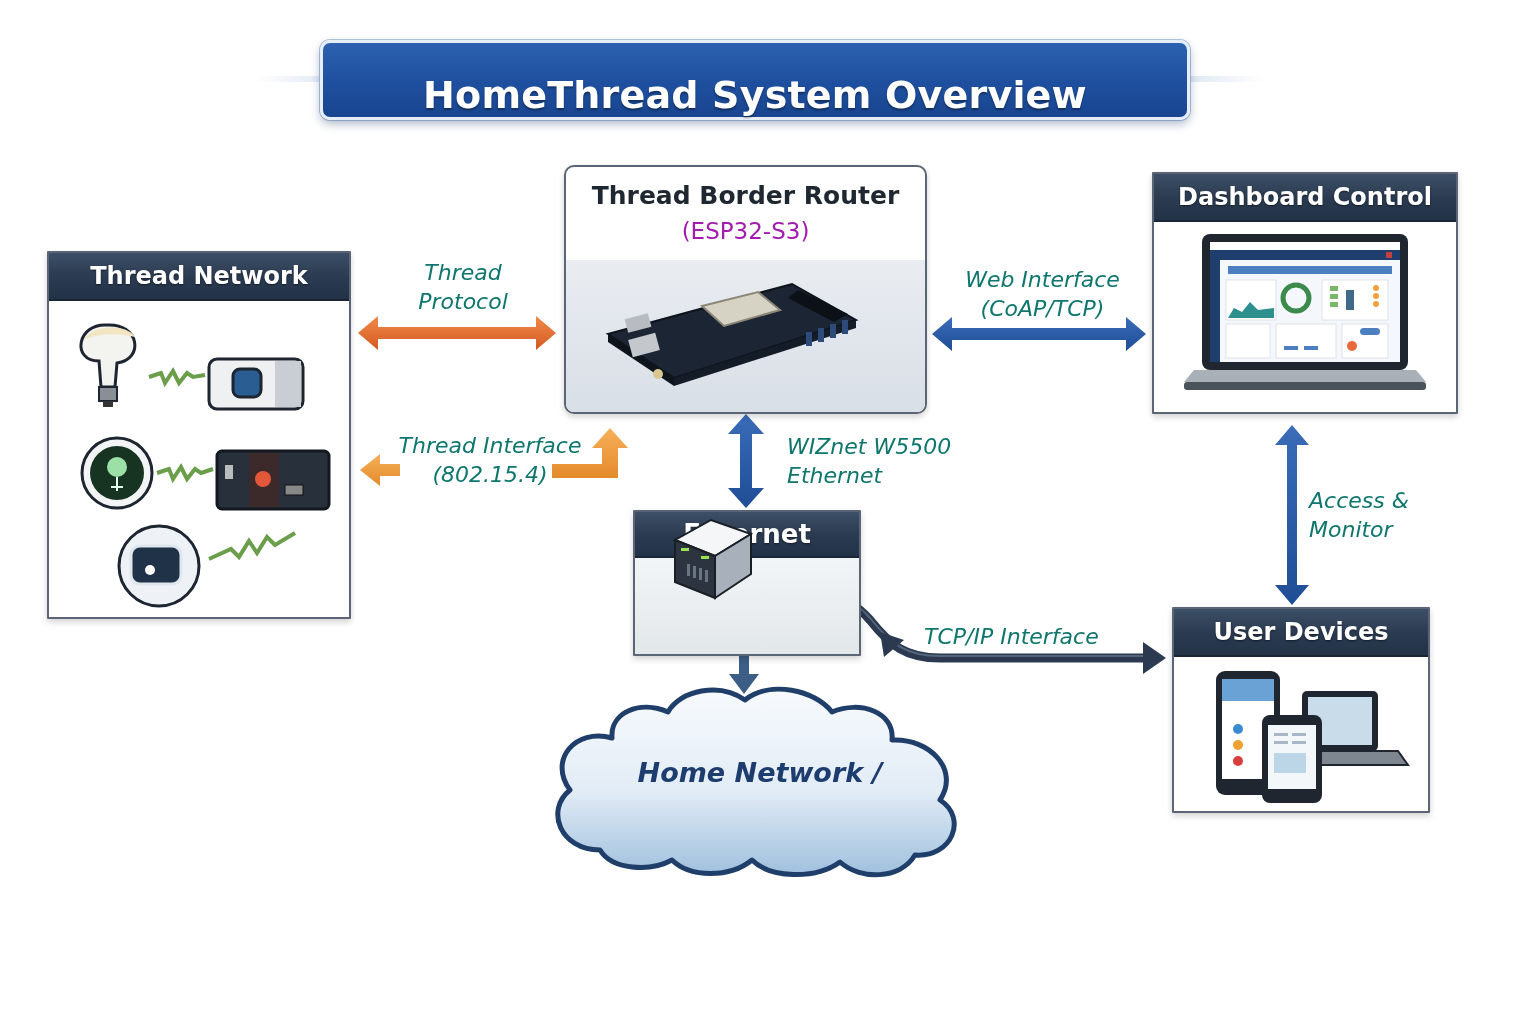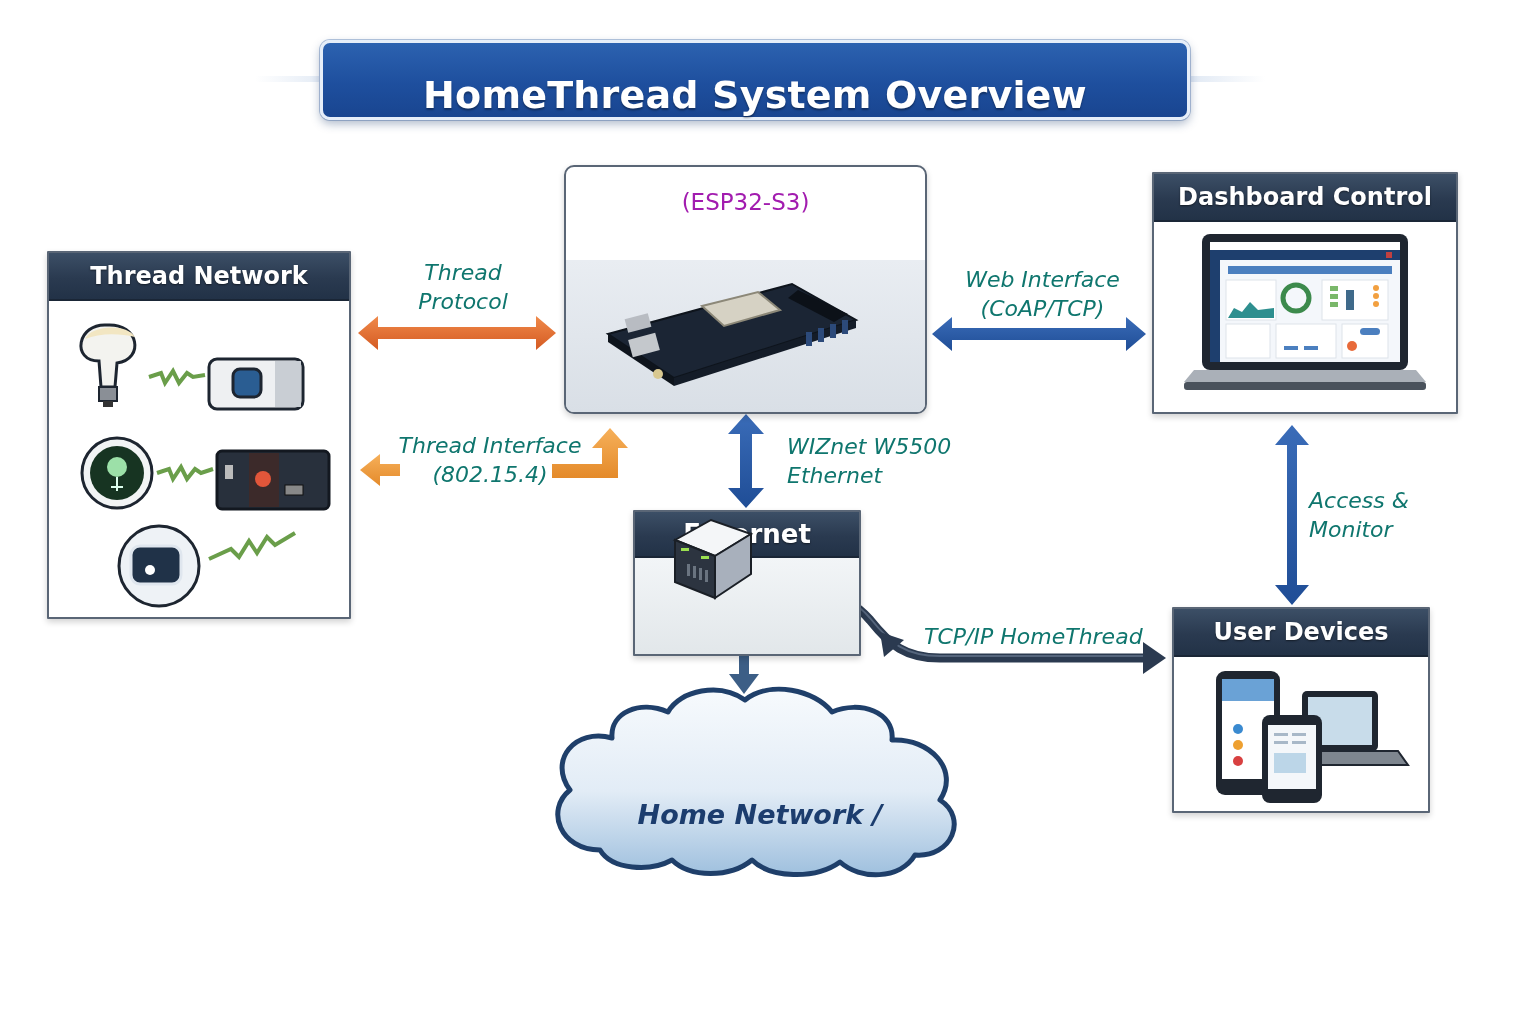--- a/index.html
+++ b/index.html
@@ -34,21 +34,21 @@
   #panel-router { position: absolute; left: 564px; top: 165px; width: 363px; height: 249px;
     background: #ffffff; border: 2px solid #5a6676; border-radius: 10px; box-shadow: 0 3px 6px rgba(0,0,0,0.18); overflow: hidden; }
   .router-head { height: 93px; text-align: center; padding-top: 14px; }
   .router-title { font-size: 25px; font-weight: bold; color: #1f2731; display: block; }
   .router-sub { font-size: 23px; color: #a21caf; display: block; margin-top: 8px; }
   .router-body { height: 152px; background: linear-gradient(180deg, #e9edf2, #d9dfe6); position: relative; }
 
   
   .edge-label { position: absolute; font-style: italic; font-size: 22px; color: #0f766e; line-height: 29px; }
   .edge-label.center { text-align: center; }
-  .cloud-label { position: absolute; left: 600px; top: 798px; width: 320px; text-align: center;
+  .cloud-label { position: absolute; left: 600px; top: 756px; width: 320px; text-align: center;
     font-style: italic; font-weight: bold; font-size: 27px; color: #1c3d6e; line-height: 33px; }
 
   svg { position: absolute; left: 0; top: 0; overflow: visible; }
 </style>
 </head>
 <body>
 
 <div class="title-glow"></div>
 <div class="title-banner">
   <span class="title-text">HomeThread System Overview</span>
@@ -164,20 +164,21 @@
       <circle cx="110" cy="265" r="40" fill="#eef2f6" stroke="#1d2530" stroke-width="3"></circle>
       <rect x="82" y="245" width="50" height="38" rx="9" fill="#203248" stroke="#dfe6ee" stroke-width="3"></rect>
       <circle cx="101" cy="269" r="5" fill="#ffffff"></circle>
     </g>
     <polyline points="160,258 182,248 190,256 200,240 208,252 218,236 226,244 246,232" fill="none" stroke="#6a9e4a" stroke-width="4"></polyline>
   </svg>
 </div>
 
 <div id="panel-router">
   <div class="router-head">
+    <span class="router-title">Thread Border Router</span>
     <span class="router-sub">(ESP32-S3)</span>
   </div>
   <div class="router-body">
     <svg width="359" height="152" viewBox="0 0 359 152">
       <polygon points="42,74 226,24 290,60 108,118" fill="#1b2534" stroke="#0e141c" stroke-width="2"></polygon>
       <polygon points="42,74 108,118 108,126 42,82" fill="#0e141c"></polygon>
       <polygon points="108,118 290,60 290,68 108,126" fill="#141c28"></polygon>
       <polygon points="136,46 192,32 214,50 158,66" fill="#d6d2c4" stroke="#8c8878" stroke-width="2"></polygon>
       <rect x="60" y="56" width="24" height="14" fill="#b8bcc2" transform="rotate(-15 72 63)"></rect>
       <rect x="64" y="76" width="28" height="18" fill="#c4c8cc" transform="rotate(-15 78 85)"></rect>
@@ -286,17 +287,17 @@
 <div class="edge-label" style="left:787px; top:432px; width:190px;">
   <div>WIZnet W5500</div>
   <div>Ethernet</div>
 </div>
 
 <div class="edge-label" style="left:1309px; top:486px; width:120px;">
   <div>Access &amp;</div>
   <div>Monitor</div>
 </div>
 
-<div class="edge-label" style="left:924px; top:622px; width:220px;">TCP/IP HomeThread</div>
+<div class="edge-label" style="left:924px; top:622px; width:220px;">TCP/IP Interface</div>
 
 <div class="cloud-label">
   <div>Home Network /</div>
 </div>
 
 </body></html>

